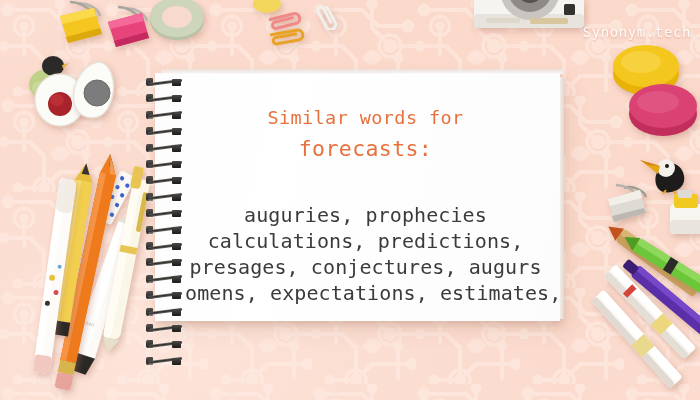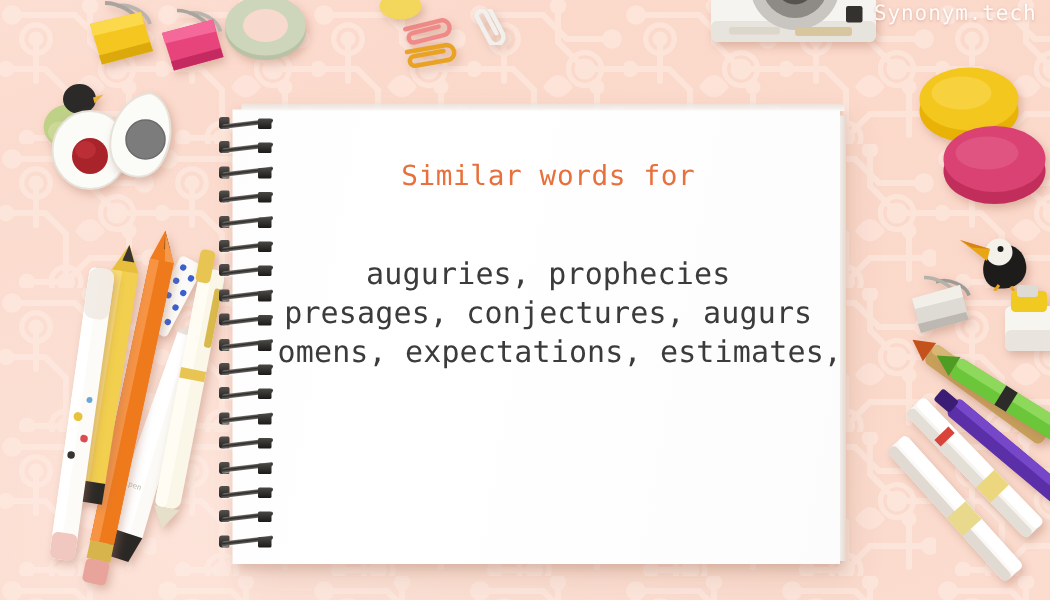--- a/index.html
+++ b/index.html
@@ -16,21 +16,21 @@
     background:
       radial-gradient(ellipse at 20% 85%, #fde4da 0%, rgba(253,228,218,0) 55%),
       radial-gradient(ellipse at 88% 18%, #fbd9cb 0%, rgba(251,217,203,0) 60%),
       linear-gradient(160deg, #fcded2 0%, #f9d6c7 45%, #fbdccf 100%);
   }
   #circuit { position:absolute; inset:0; opacity:.55; }
 
   
   #notepad {
     position:absolute;
-    left:155px; top:73px; width:405px; height:303px;
+    left:155px; top:73px; width:405px; height:248px;
     background:linear-gradient(100deg,#fdfdfd 0%,#ffffff 30%,#fcfcfc 100%);
     box-shadow:
       2px 3px 7px rgba(150,100,80,.28),
       8px 9px 20px rgba(160,110,90,.16);
   }
   #notepad::before{ 
     content:""; position:absolute; left:6px; right:-3px; top:-4px; height:5px;
     background:linear-gradient(180deg,#e9e3de,#fbfbfb);
     border-radius:1px; opacity:.85;
   }
@@ -76,21 +76,21 @@
     margin-top:7px; line-height:1.2;
   }
   #wordlist {
     margin-top:40px;
     font-size:20px; color:#3b3b3b; line-height:26px; letter-spacing:.1px;
   }
   #wordlist div { white-space:nowrap; }
 
   
   #logo {
-    position:absolute; right:9px; top:1px;
+    position:absolute; right:9px; top:24px;
     font-family:"DejaVu Sans Mono", monospace;
     font-size:14px; color:rgba(255,255,255,.93);
     letter-spacing:.6px;
     text-shadow:0 1px 2px rgba(190,130,110,.5);
   }
 
   
   .prop { position:absolute; }
   .shadow { filter:drop-shadow(2px 3px 3px rgba(170,115,95,.38)); }
 </style>
@@ -363,22 +363,24 @@
       <circle cx="45" cy="146" r="2.5" fill="#3a3430"></circle>
       <circle cx="52" cy="108" r="2" fill="#6aa8d8"></circle>
     </g>
     <rect x="40" y="198" width="17" height="18" rx="4" fill="#f0c8c0"></rect>
   </g>
 </svg>
 
 <div id="notepad">
   <div id="sheet">
     <div id="title-line1">Similar words for</div>
+    <div id="title-line2">forecasts:</div>
     <div id="wordlist">
       <div>auguries, prophecies</div>
+      <div>calculations, predictions,</div>
       <div>presages, conjectures, augurs</div>
       <div>omens, expectations, estimates,</div>
     </div>
   </div>
 </div>
 
 <div id="spiral">
     <div class="ring" style="top: 0px;">
       <span class="capL"></span>
       <span class="wire"></span>

